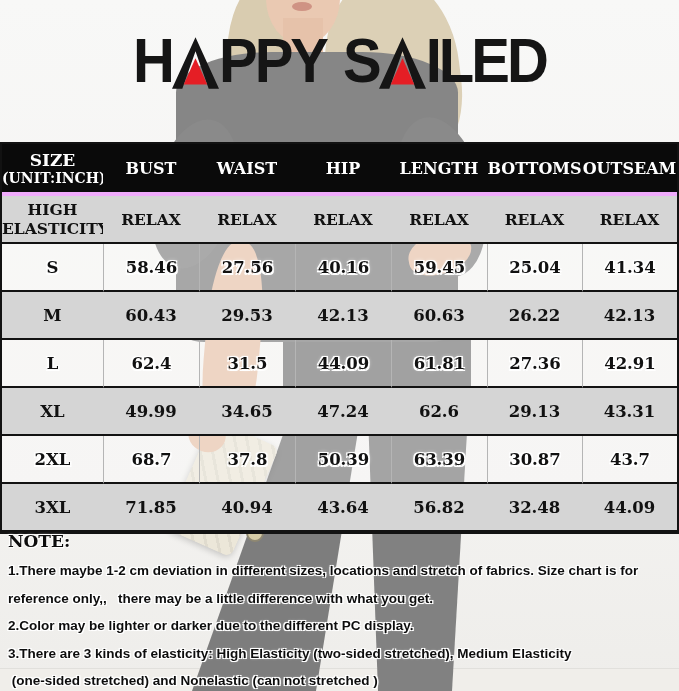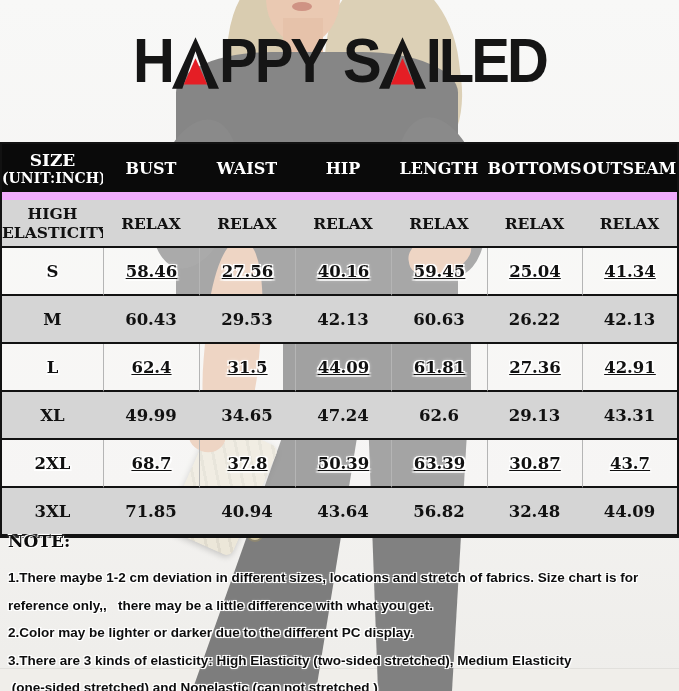--- a/index.html
+++ b/index.html
@@ -55,38 +55,38 @@
   .logo-gap{width:17px;}
 
   
   table.size-table{position:absolute;left:0;top:142px;width:679px;z-index:2;
         border-collapse:separate;border-spacing:0;table-layout:fixed;
         border:2px solid #121212;box-sizing:border-box;
         font-family:"DejaVu Serif","Liberation Serif",serif;font-weight:bold;color:#111;}
   .size-table th,.size-table td{padding:0;text-align:center;vertical-align:middle;
         overflow:hidden;}
   tr.hdr{background:#0a0a0a;color:#fff;}
-  tr.hdr th{height:48px;font-size:16px;border-bottom:8px solid #f0abfc;}
+  tr.hdr th{height:48px;font-size:16px;border-bottom:4px solid #f0abfc;}
   .hdr-size1{font-size:17px;line-height:20px;}
   .hdr-size2{font-size:14px;line-height:17px;}
   tr.gray{background:#d5d5d5;}
   tr.gray td{height:46px;border-bottom:2px solid #121212;font-size:16.5px;}
   tr.clear{background:rgba(255,255,255,0.28);}
   tr.clear td{height:46px;border-bottom:2px solid #121212;font-size:16.5px;
         text-shadow:-1.5px -1.5px 0 #fff,1.5px -1.5px 0 #fff,-1.5px 1.5px 0 #fff,
                     1.5px 1.5px 0 #fff,0 0 4px #fff;}
-  tr.clear td + td{border-left:1px solid #b5b5b5;text-decoration:underline;}
+  tr.clear td + td{border-left:1px solid #b5b5b5;}
   .el1{font-size:15.5px;line-height:19px;}
   .el2{font-size:15.5px;line-height:19px;}
   tr.gray td.relax{font-size:15.5px;}
 
   
   .note{position:absolute;left:8px;top:531px;width:664px;z-index:2;color:#0d0d0d;}
   .note-title{font-family:"DejaVu Serif","Liberation Serif",serif;font-weight:bold;
-              font-size:17px;margin-bottom:13px;
+              font-size:17px;margin-bottom:6px;
               text-shadow:0 0 3px #fff,1px 1px 0 #fff,-1px -1px 0 #fff;}
   .note-line{font-family:"Liberation Sans",sans-serif;font-weight:bold;
              font-size:13.5px;line-height:27.5px;white-space:pre;
              text-shadow:-1.2px -1.2px 0 #fff,1.2px -1.2px 0 #fff,-1.2px 1.2px 0 #fff,
                           1.2px 1.2px 0 #fff,0 0 3px #fff;}
 </style>
 </head>
 <body>
 
 <div class="stage">

